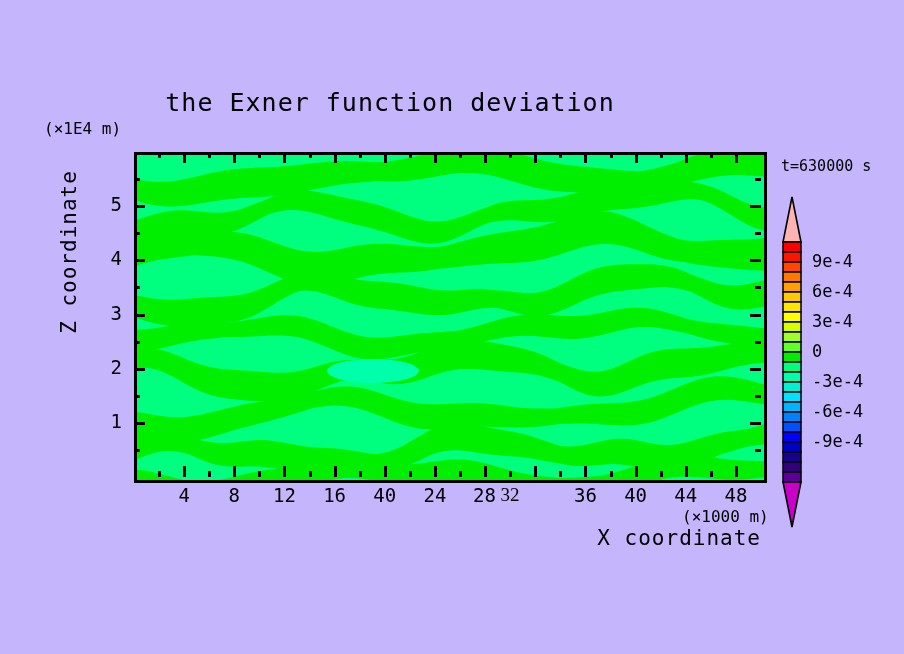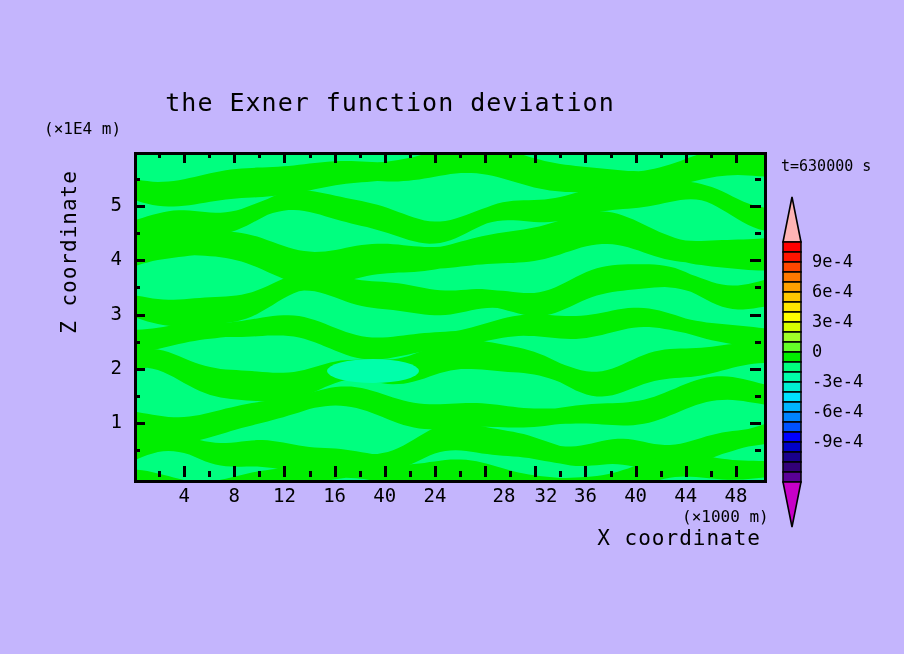--- a/index.html
+++ b/index.html
@@ -252,22 +252,22 @@
       <div class="tick tick-y-minor" style="left: 134px; top: 178.083px;"></div>
       <div class="tick tick-y-minor" style="left: 755px; top: 178.083px;"></div>
     </div>
   <div id="ticklabels-layer">
       <div class="tick-label-x" style="left: 184.16px;">4</div>
       <div class="tick-label-x" style="left: 234.32px;">8</div>
       <div class="tick-label-x" style="left: 284.48px;">12</div>
       <div class="tick-label-x" style="left: 334.64px;">16</div>
       <div class="tick-label-x" style="left: 384.8px;">40</div>
       <div class="tick-label-x" style="left: 434.96px;">24</div>
-      <div class="tick-label-x" style="left: 504px;">28</div>
-      <div class="tick-label-x" style="left: 546px;">32</div>
+      <div class="tick-label-x" style="left: 473px; text-align: right;">28</div>
+      <div class="tick-label-x" style="left: 510px; font-family: Liberation Serif, serif;">32</div>
       <div class="tick-label-x" style="left: 585.44px;">36</div>
       <div class="tick-label-x" style="left: 635.6px;">40</div>
       <div class="tick-label-x" style="left: 685.76px;">44</div>
       <div class="tick-label-x" style="left: 735.92px;">48</div>
       <div class="tick-label-y" style="top: 422.833px;">1</div>
       <div class="tick-label-y" style="top: 368.667px;">2</div>
       <div class="tick-label-y" style="top: 314.5px;">3</div>
       <div class="tick-label-y" style="top: 260.333px;">4</div>
       <div class="tick-label-y" style="top: 206.167px;">5</div>
     </div>

